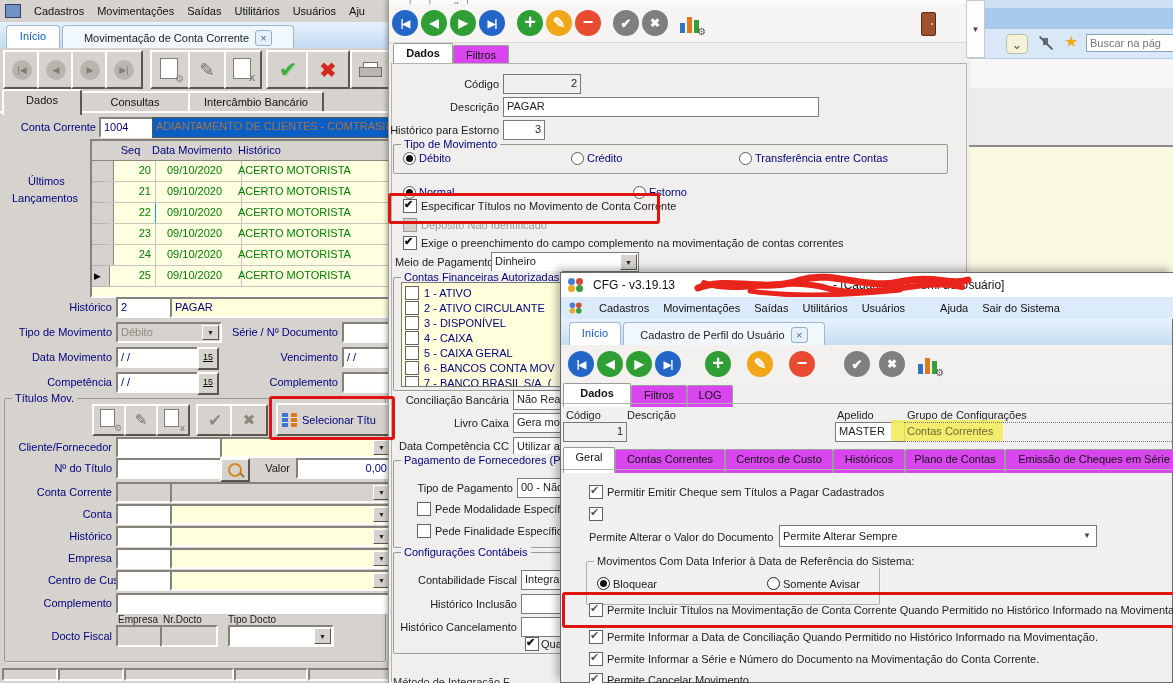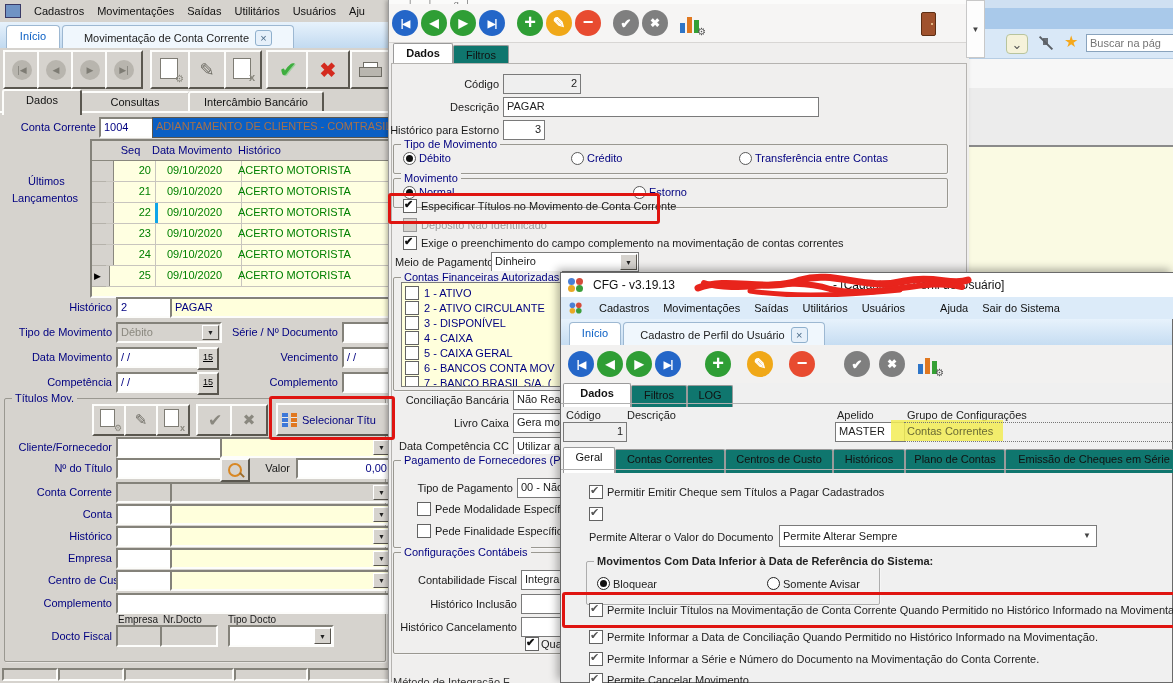--- a/index.html
+++ b/index.html
@@ -47,21 +47,21 @@
   .g-x::before{content:"✖";font-size:12px;}
   .chart-icon{position:absolute;width:24px;height:24px;}
   .chart-icon i{position:absolute;bottom:2px;width:5px;}
   .chart-icon i:nth-child(1){left:1px;height:10px;background:#2e75c8;}
   .chart-icon i:nth-child(2){left:8px;height:16px;background:#e07820;}
   .chart-icon i:nth-child(3){left:15px;height:13px;background:#35a035;}
   .chart-icon em{position:absolute;right:-3px;bottom:-2px;font-style:normal;font-size:10px;color:#555;}
   .chart-icon em::before{content:"⚙";}
   
   .ctab{position:absolute;background:#d6d3ce;border:2px solid;border-color:#fdfdfb #5a574f #5a574f #fdfdfb;border-bottom:none;border-radius:3px 3px 0 0;text-align:center;font-size:11px;color:#111;padding-top:3px;}
-  .mtab{position:absolute;background:#0f766e;border:1px solid #9a9a9a;border-bottom:none;border-radius:2px 2px 0 0;text-align:center;font-size:11px;color:#111;padding-top:3px;}
+  .mtab{position:absolute;background:#d946ef;border:1px solid #9a9a9a;border-bottom:none;border-radius:2px 2px 0 0;text-align:center;font-size:11px;color:#111;padding-top:3px;}
   .mtab.act{background:#fff;font-weight:bold;}
   
   .ann{position:absolute;border:3px solid #df1410;border-radius:3px;z-index:60;}
   
   .gcell{position:absolute;overflow:hidden;white-space:nowrap;font-size:11px;line-height:19px;padding:0 4px;}
   
   .sheet{position:absolute;width:16px;height:19px;background:#fff;border:1px solid #7e7c74;}
   .mag{position:relative;width:10px;height:10px;border:2px solid #d88723;border-radius:50%;}
   .mag::after{content:"";position:absolute;left:9px;top:9px;width:6px;height:2px;background:#9b6a2a;transform:rotate(45deg);}
   .pinoff{position:relative;width:14px;height:14px;}
@@ -186,21 +186,21 @@
         <div class="gcell" style="left:142px;top:20px;width:150px;height:20px;color:#008000;border-bottom:1px solid #c8c5be;">ACERTO MOTORISTA</div>
       </div>
       <div>
         <div class="gcell" style="left:0;top:41px;width:13px;height:20px;background:#d6d3ce;border-right:1px solid #8a887f;border-bottom:1px solid #b5b2ab;"></div>
         <div class="gcell" style="left:14px;top:41px;width:41px;height:20px;color:#008000;text-align:right;border-right:1px solid #c8c5be;border-bottom:1px solid #c8c5be;">21</div>
         <div class="gcell" style="left:56px;top:41px;width:85px;height:20px;color:#008000;text-align:center;border-right:1px solid #c8c5be;border-bottom:1px solid #c8c5be;">09/10/2020</div>
         <div class="gcell" style="left:142px;top:41px;width:150px;height:20px;color:#008000;border-bottom:1px solid #c8c5be;">ACERTO MOTORISTA</div>
       </div>
       <div>
         <div class="gcell" style="left:0;top:62px;width:13px;height:20px;background:#d6d3ce;border-right:1px solid #8a887f;border-bottom:1px solid #b5b2ab;"></div>
-        <div class="gcell" style="left:14px;top:62px;width:41px;height:20px;color:#008000;text-align:right;border-right:3px solid #0ea5e9;border-bottom:1px solid #c8c5be;">22</div>
+        <div class="gcell" style="left:14px;top:62px;width:41px;height:20px;color:#008000;text-align:right;border-right:1px solid #0ea5e9;border-bottom:1px solid #c8c5be;">22</div>
         <div class="gcell" style="left:56px;top:62px;width:85px;height:20px;color:#008000;text-align:center;border-right:1px solid #c8c5be;border-bottom:1px solid #c8c5be;">09/10/2020</div>
         <div class="gcell" style="left:142px;top:62px;width:150px;height:20px;color:#008000;border-bottom:1px solid #c8c5be;">ACERTO MOTORISTA</div>
       </div>
       <div>
         <div class="gcell" style="left:0;top:83px;width:13px;height:20px;background:#d6d3ce;border-right:1px solid #8a887f;border-bottom:1px solid #b5b2ab;"></div>
         <div class="gcell" style="left:14px;top:83px;width:41px;height:20px;color:#008000;text-align:right;border-right:1px solid #c8c5be;border-bottom:1px solid #c8c5be;">23</div>
         <div class="gcell" style="left:56px;top:83px;width:85px;height:20px;color:#008000;text-align:center;border-right:1px solid #c8c5be;border-bottom:1px solid #c8c5be;">09/10/2020</div>
         <div class="gcell" style="left:142px;top:83px;width:150px;height:20px;color:#008000;border-bottom:1px solid #c8c5be;">ACERTO MOTORISTA</div>
       </div>
       <div>
@@ -377,23 +377,20 @@
     <div class="grp" style="left:4px;top:144px;width:553px;height:28px;">
       <span class="gt" style="background:#f0efee;">Tipo de Movimento</span>
     </div>
     <span class="rad sel" style="left:14px;top:152px;"></span>
     <div class="lbl" style="left:30px;top:152px;">Débito</div>
     <span class="rad" style="left:182px;top:152px;"></span>
     <div class="lbl" style="left:198px;top:152px;">Crédito</div>
     <span class="rad" style="left:350px;top:152px;"></span>
     <div class="lbl" style="left:366px;top:152px;">Transferência entre Contas</div>
 
-    <div class="grp" style="left:4px;top:178px;width:553px;height:28px;">
-      <span class="gt" style="background:#f0efee;">Movimento</span>
-    </div>
     <span class="rad sel" style="left:14px;top:186px;"></span>
     <div class="lbl" style="left:30px;top:186px;">Normal</div>
     <span class="rad" style="left:244px;top:186px;"></span>
     <div class="lbl" style="left:260px;top:186px;">Estorno</div>
 
     <span class="cb chk" style="left:14px;top:199px;"></span>
     <div class="lblk" style="left:32px;top:200px;">Especificar Títulos no Movimento de Conta Corrente</div>
     <span class="cb dis" style="left:14px;top:218px;"></span>
     <div class="lblk" style="left:32px;top:219px;color:#9a9a9a;">Depósito Não Identificado</div>
     <span class="cb chk" style="left:14px;top:236px;"></span>
@@ -534,21 +531,21 @@
     <div class="mtab" style="left:444px;top:176px;width:176px;height:20px;"><span>Emissão de Cheques em Série</span></div>
     <div class="abs" style="left:0;top:196px;width:611px;height:1px;background:#b0b0b0;"></div>
 
     <span class="cb gchk" style="left:28px;top:212px;"></span>
     <div class="lblk" style="left:46px;top:213px;color:#222;">Permitir Emitir Cheque sem Títulos a Pagar Cadastrados</div>
     <span class="cb gchk" style="left:28px;top:234px;"></span>
 
     <div class="lblk" style="left:28px;top:258px;color:#222;">Permite Alterar o Valor do Documento</div>
     <div class="fld mod" style="left:218px;top:252px;width:310px;height:18px;color:#222;line-height:18px;"><span>Permite Alterar Sempre</span><span class="dam"></span></div>
 
-    <div class="grp" style="left:25px;top:288px;width:292px;height:42px;border-color:#adadad;font-weight:bold;">
+    <div class="grp" style="left:25px;top:288px;width:292px;height:42px;border-color:#adadad;">
       <span class="gt" style="background:#f0f0f0;color:#222;">Movimentos Com Data Inferior à Data de Referência do Sistema:</span>
     </div>
     <span class="rad sel" style="left:36px;top:304px;border-color:#222;"></span>
     <div class="lblk" style="left:52px;top:305px;color:#222;">Bloquear</div>
     <span class="rad" style="left:206px;top:304px;border-color:#222;"></span>
     <div class="lblk" style="left:222px;top:305px;color:#222;">Somente Avisar</div>
 
     <span class="cb gchk" style="left:28px;top:330px;"></span>
     <div class="lblk" style="left:46px;top:331px;color:#222;">Permite Incluir Títulos na Movimentação de Conta Corrente Quando Permitido no Histórico Informado na Movimentação.</div>
     <span class="cb gchk" style="left:28px;top:357px;"></span>

